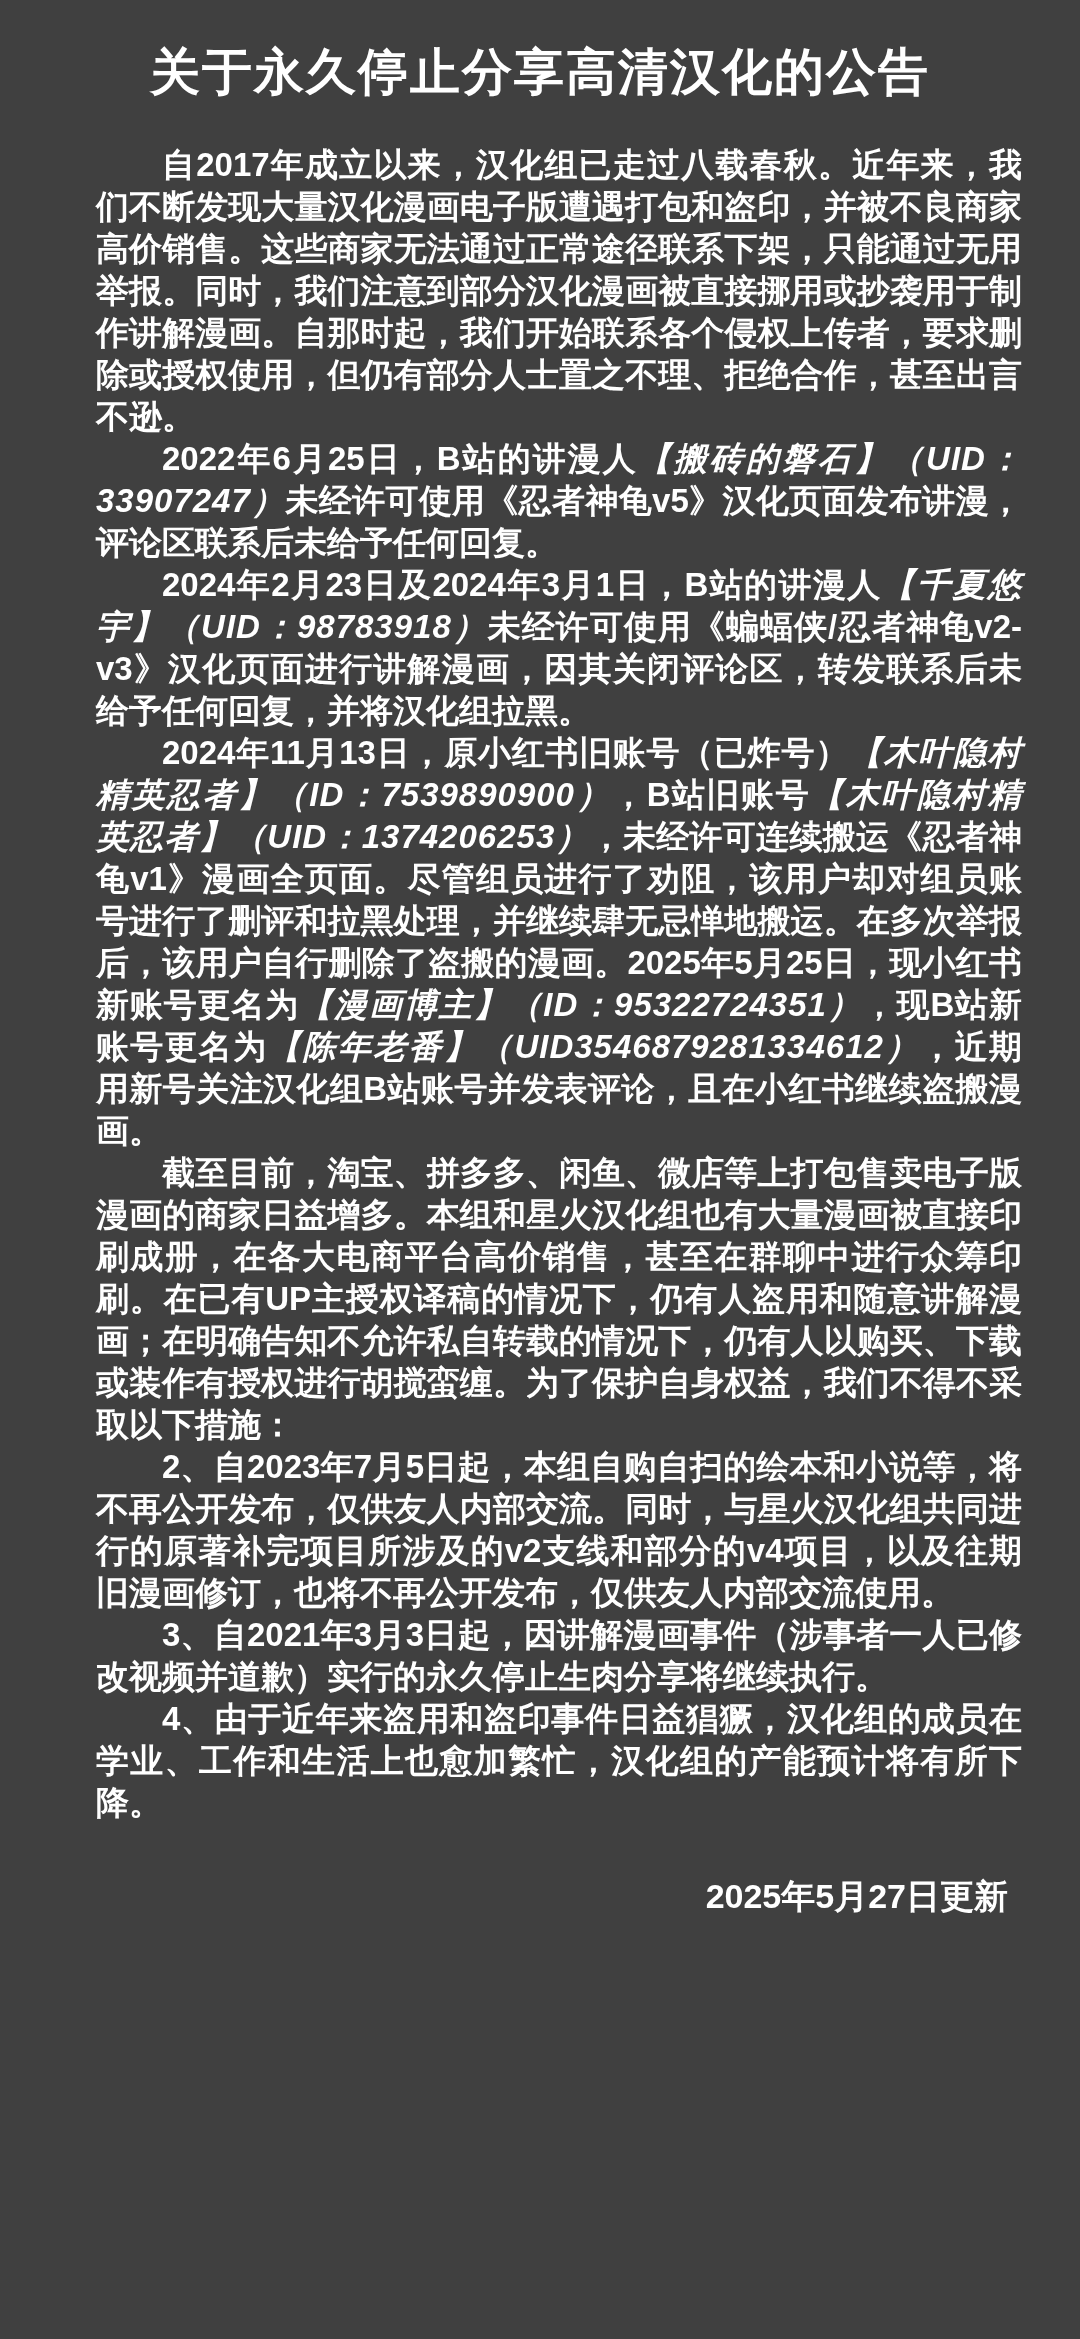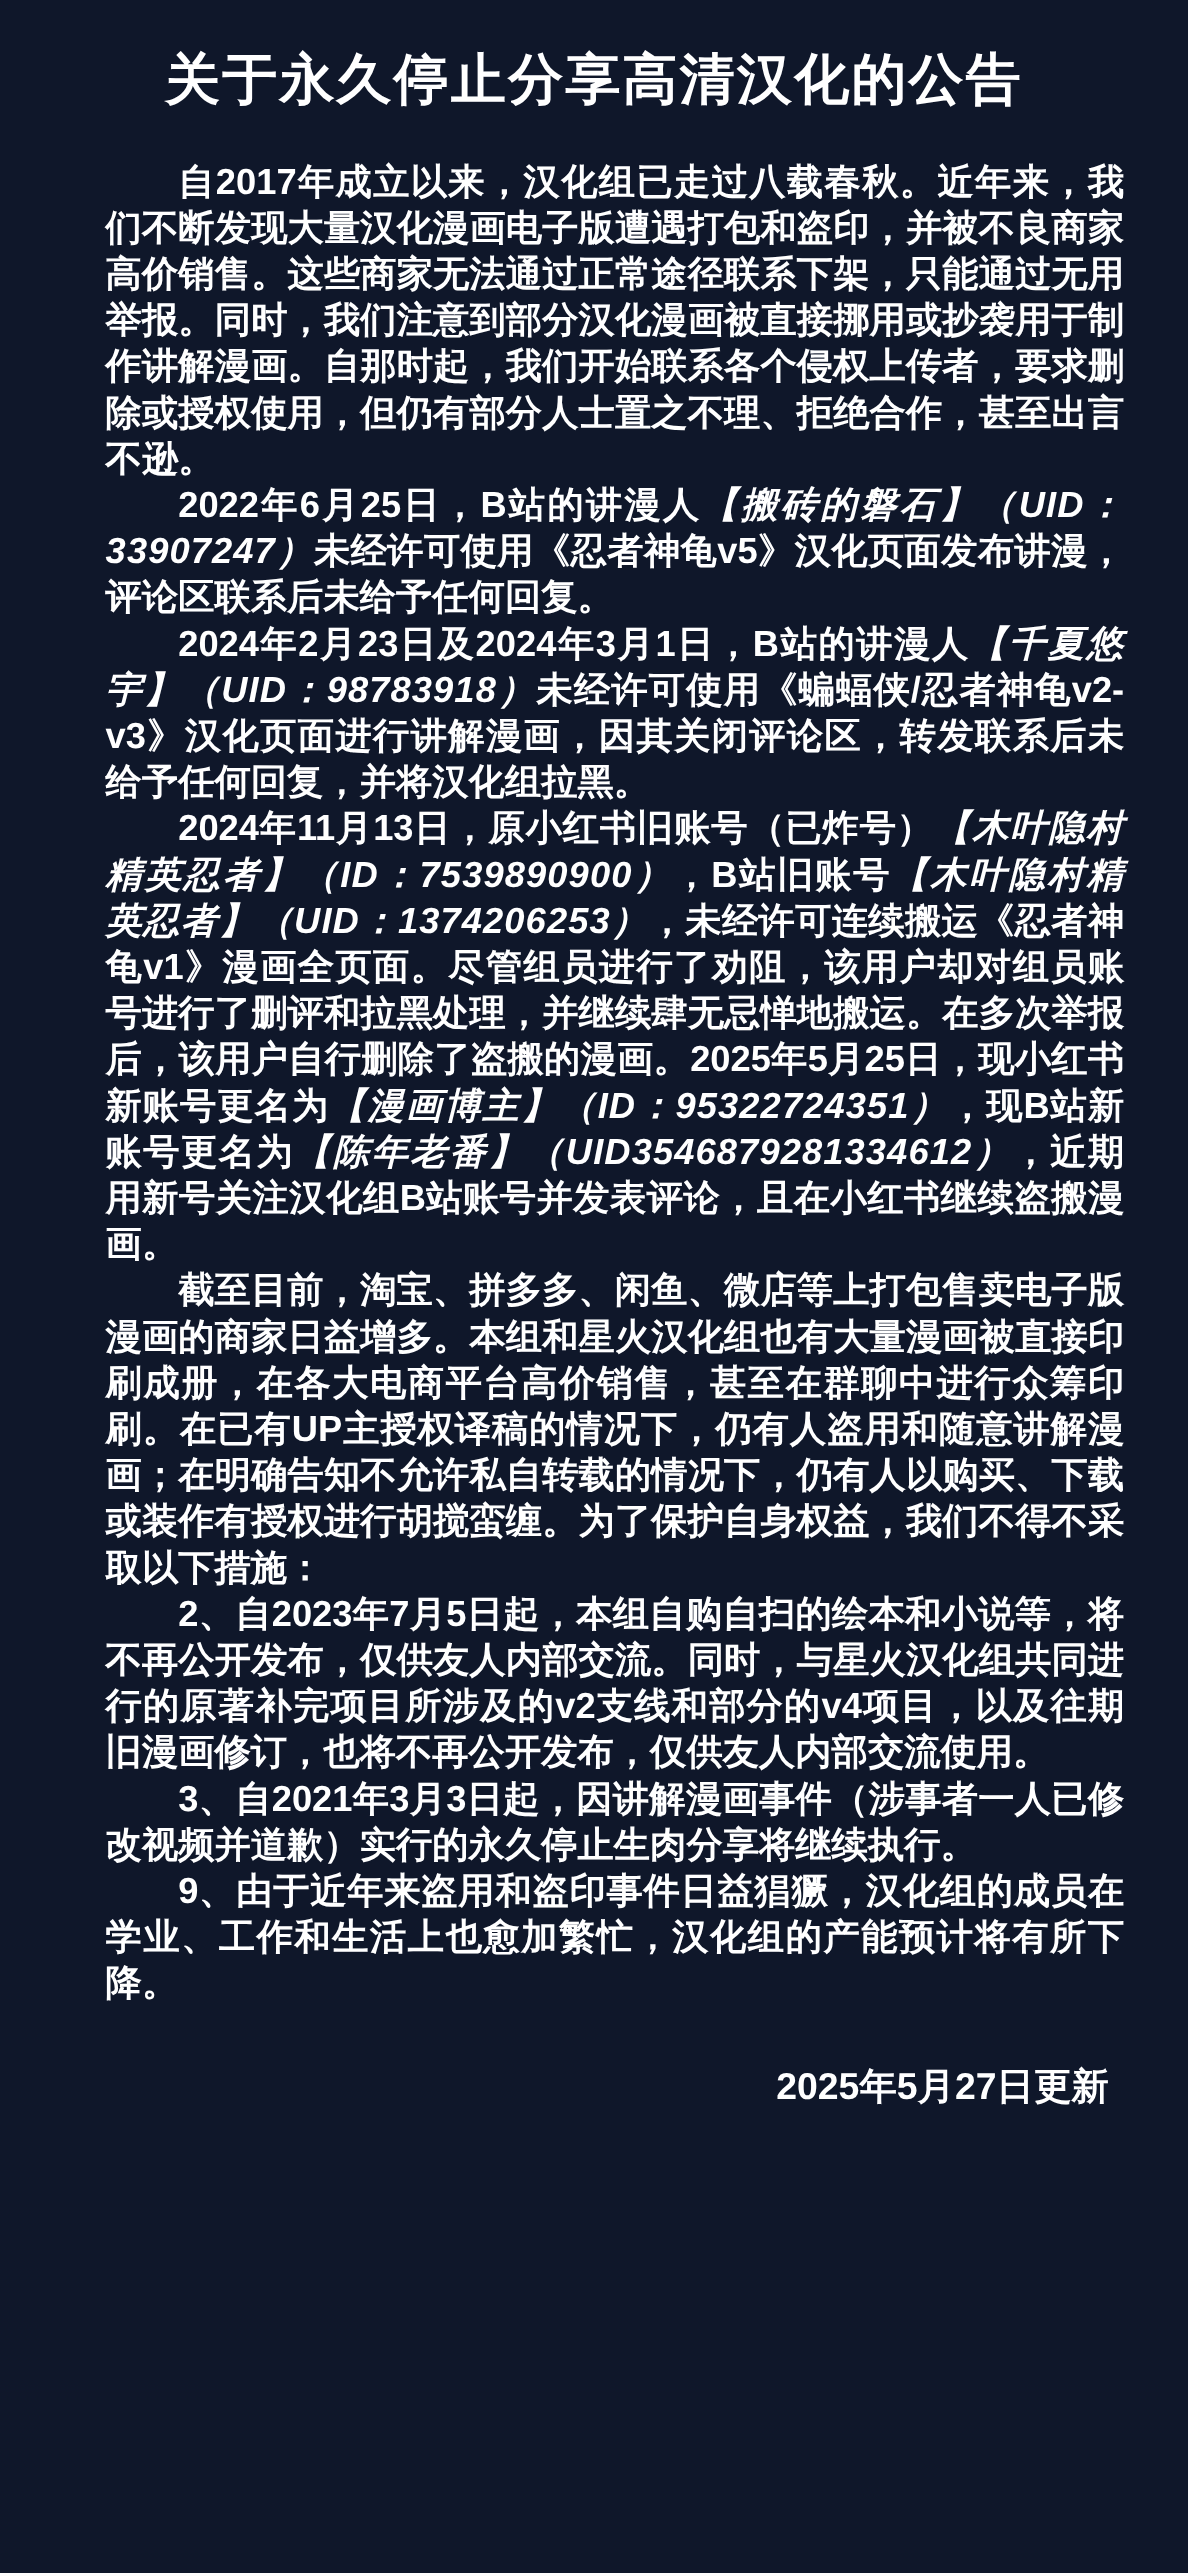--- a/index.html
+++ b/index.html
@@ -47,26 +47,26 @@
   .footer {
     padding: 50px 72px 0 0;
     text-align: right;
     font-size: 34px;
     font-weight: 700;
   }
 </style>
 </head>
 <body style="background: rgb(0, 0, 0);">
 
-<div class="page" style="background: #0f172a; color: rgb(255, 255, 255);">
+<div class="page" style="background: #404040; color: rgb(255, 255, 255);">
   <h1 class="title">关于永久停止分享高清汉化的公告</h1>
   <div class="body">
       <p class="para"><span class="seg">自2017年成立以来，汉化组已走过八载春秋。近年来，我们不断发现大量汉化漫画电子版遭遇打包和盗印，并被不良商家高价销售。这些商家无法通过正常途径联系下架，只能通过无用举报。同时，我们注意到部分汉化漫画被直接挪用或抄袭用于制作讲解漫画。自那时起，我们开始联系各个侵权上传者，要求删除或授权使用，但仍有部分人士置之不理、拒绝合作，甚至出言不逊。</span></p>
       <p class="para"><span class="seg">2022年6月25日，B站的讲漫人</span><span class="seg em">【搬砖的磐石】（UID：33907247）</span><span class="seg">未经许可使用《忍者神龟v5》汉化页面发布讲漫，评论区联系后未给予任何回复。</span></p>
       <p class="para"><span class="seg">2024年2月23日及2024年3月1日，B站的讲漫人</span><span class="seg em">【千夏悠宇】（UID：98783918）</span><span class="seg">未经许可使用《蝙蝠侠/忍者神龟v2-v3》汉化页面进行讲解漫画，因其关闭评论区，转发联系后未给予任何回复，并将汉化组拉黑。</span></p>
       <p class="para"><span class="seg">2024年11月13日，原小红书旧账号（已炸号）</span><span class="seg em">【木叶隐村精英忍者】（ID：7539890900）</span><span class="seg">，B站旧账号</span><span class="seg em">【木叶隐村精英忍者】（UID：1374206253）</span><span class="seg">，未经许可连续搬运《忍者神龟v1》漫画全页面。尽管组员进行了劝阻，该用户却对组员账号进行了删评和拉黑处理，并继续肆无忌惮地搬运。在多次举报后，该用户自行删除了盗搬的漫画。2025年5月25日，现小红书新账号更名为</span><span class="seg em">【漫画博主】（ID：95322724351）</span><span class="seg">，现B站新账号更名为</span><span class="seg em">【陈年老番】（UID3546879281334612）</span><span class="seg">，近期用新号关注汉化组B站账号并发表评论，且在小红书继续盗搬漫画。</span></p>
       <p class="para"><span class="seg">截至目前，淘宝、拼多多、闲鱼、微店等上打包售卖电子版漫画的商家日益增多。本组和星火汉化组也有大量漫画被直接印刷成册，在各大电商平台高价销售，甚至在群聊中进行众筹印刷。在已有UP主授权译稿的情况下，仍有人盗用和随意讲解漫画；在明确告知不允许私自转载的情况下，仍有人以购买、下载或装作有授权进行胡搅蛮缠。为了保护自身权益，我们不得不采取以下措施：</span></p>
       <p class="para"><span class="seg">2、自2023年7月5日起，本组自购自扫的绘本和小说等，将不再公开发布，仅供友人内部交流。同时，与星火汉化组共同进行的原著补完项目所涉及的v2支线和部分的v4项目，以及往期旧漫画修订，也将不再公开发布，仅供友人内部交流使用。</span></p>
       <p class="para"><span class="seg">3、自2021年3月3日起，因讲解漫画事件（涉事者一人已修改视频并道歉）实行的永久停止生肉分享将继续执行。</span></p>
-      <p class="para"><span class="seg">9、由于近年来盗用和盗印事件日益猖獗，汉化组的成员在学业、工作和生活上也愈加繁忙，汉化组的产能预计将有所下降。</span></p>
+      <p class="para"><span class="seg">4、由于近年来盗用和盗印事件日益猖獗，汉化组的成员在学业、工作和生活上也愈加繁忙，汉化组的产能预计将有所下降。</span></p>
     </div>
   <div class="footer">2025年5月27日更新</div>
 </div>
 
 </body></html>

